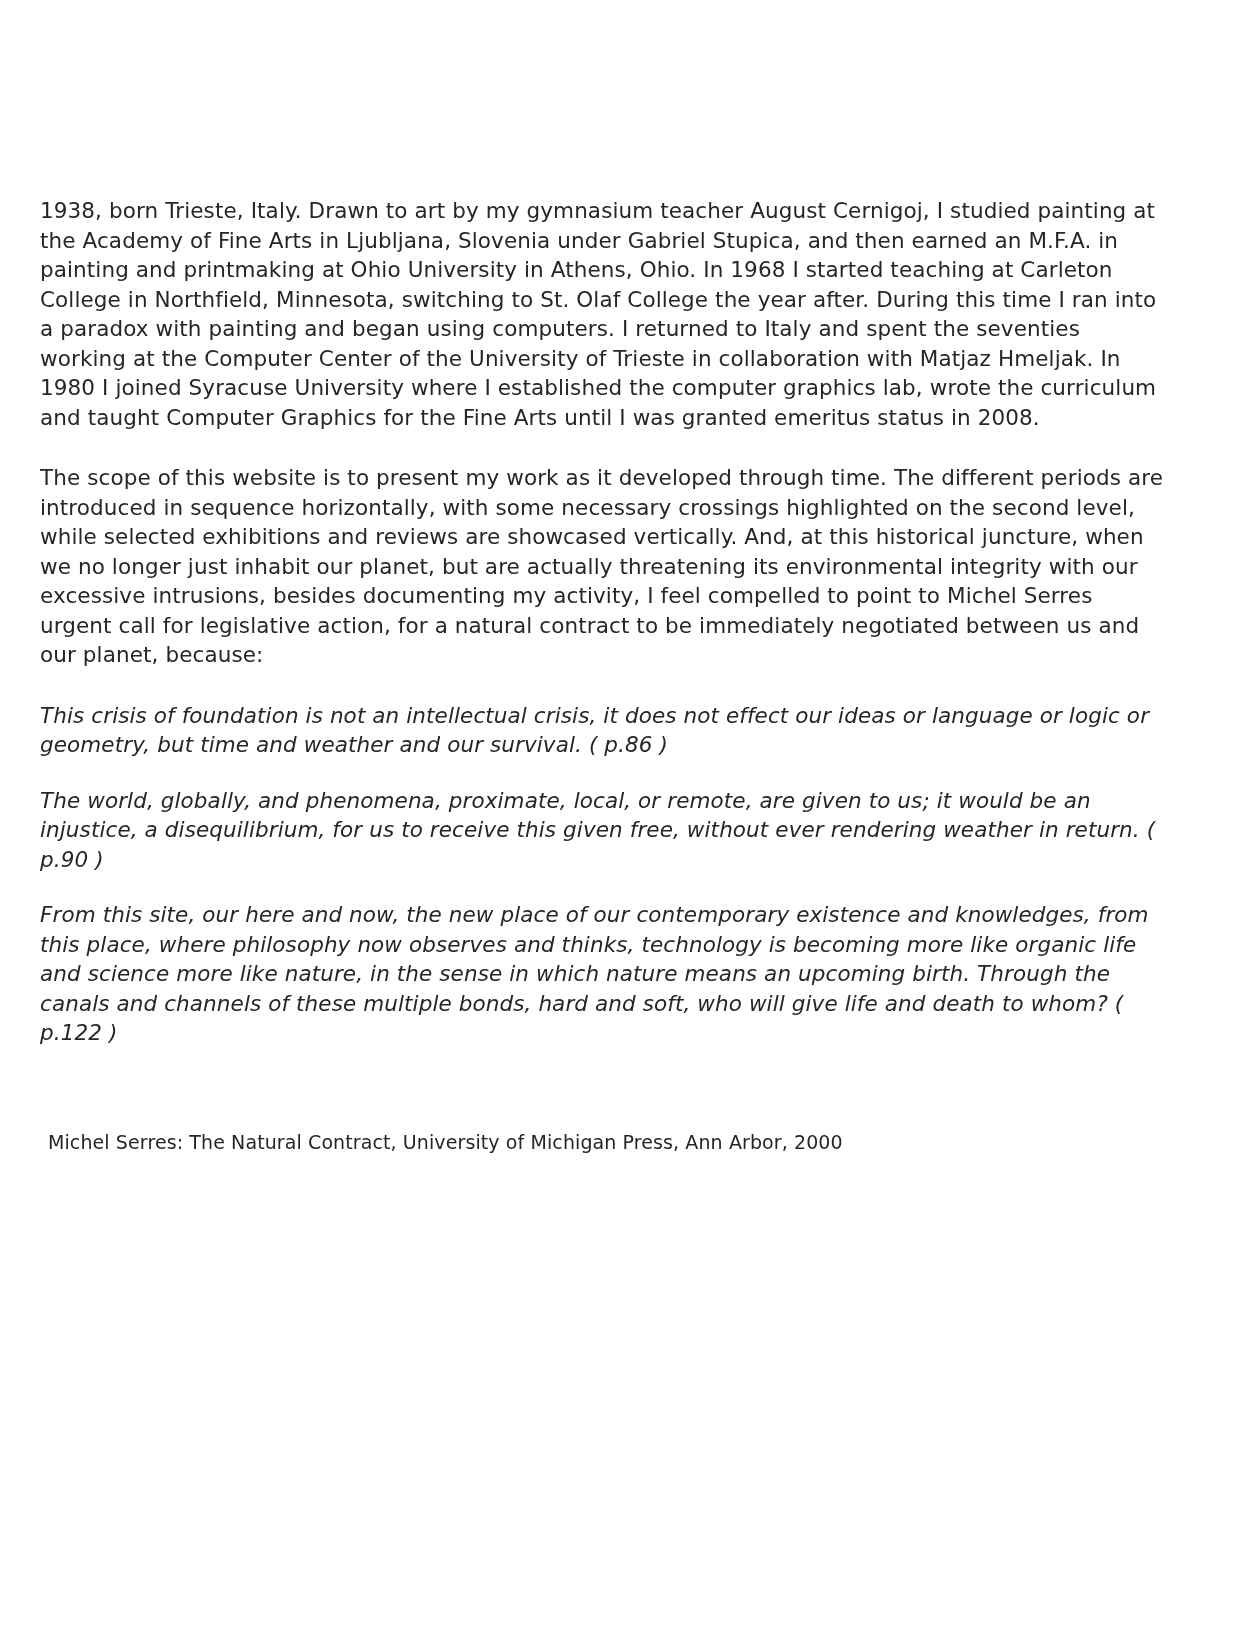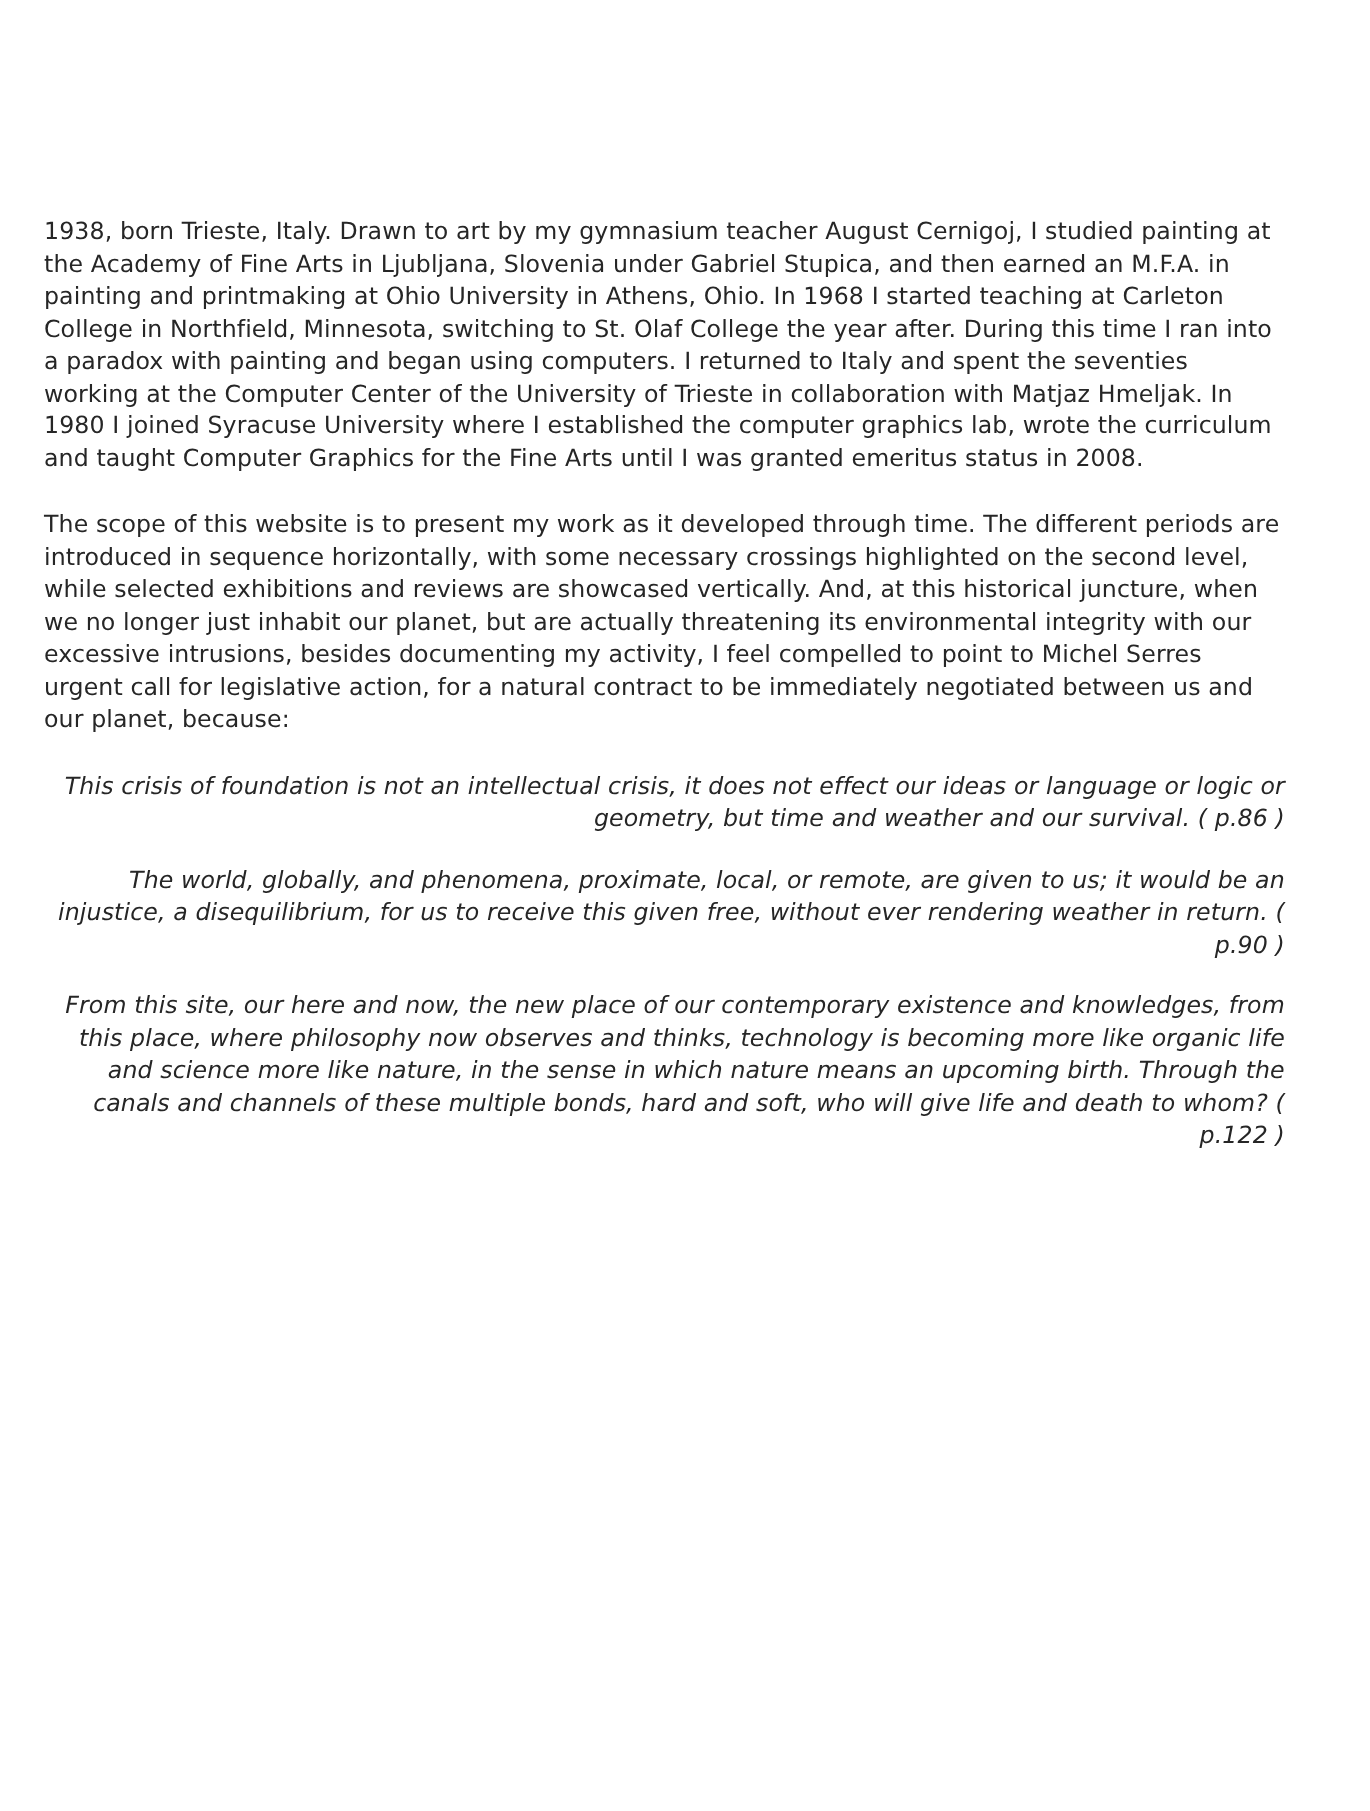--- a/index.html
+++ b/index.html
@@ -28,34 +28,34 @@
     line-height: 29.5px;
     font-style: normal;
     letter-spacing: 0.1px;
   }
   .quote {
     margin: 0 0 26px 0;
     font-size: 21.5px;
     line-height: 29.5px;
     font-style: italic;
     letter-spacing: 0.1px;
-    text-align: right;
   }
   .citation {
     margin: 82px 0 0 8px;
     font-size: 19px;
     line-height: 25px;
     font-style: normal;
     letter-spacing: 0.1px;
   }
 </style>
 </head>
 <body>
 
 <div class="page">
   <div class="text-col">
     <p class="body-par">1938, born Trieste, Italy. Drawn to art by my gymnasium teacher August Cernigoj, I studied painting at the Academy of Fine Arts in Ljubljana, Slovenia under Gabriel Stupica, and then earned an M.F.A. in painting and printmaking at Ohio University in Athens, Ohio. In 1968 I started teaching at Carleton College in Northfield, Minnesota, switching to St. Olaf College the year after. During this time I ran into a paradox with painting and began using computers. I returned to Italy and spent the seventies working at the Computer Center of the University of Trieste in collaboration with Matjaz Hmeljak. In 1980 I joined Syracuse University where I established the computer graphics lab, wrote the curriculum and taught Computer Graphics for the Fine Arts until I was granted emeritus status in 2008.</p>
     <p class="body-par">The scope of this website is to present my work as it developed through time. The different periods are introduced in sequence horizontally, with some necessary crossings highlighted on the second level, while selected exhibitions and reviews are showcased vertically. And, at this historical juncture, when we no longer just inhabit our planet, but are actually threatening its environmental integrity with our excessive intrusions, besides documenting my activity, I feel compelled to point to Michel Serres urgent call for legislative action, for a natural contract to be immediately negotiated between us and our planet, because:</p>
     <p class="quote">This crisis of foundation is not an intellectual crisis, it does not effect our ideas or language or logic or geometry, but time and weather and our survival. ( p.86 )</p>
     <p class="quote">The world, globally, and phenomena, proximate, local, or remote, are given to us; it would be an injustice, a disequilibrium, for us to receive this given free, without ever rendering weather in return. ( p.90 )</p>
     <p class="quote">From this site, our here and now, the new place of our contemporary existence and knowledges, from this place, where philosophy now observes and thinks, technology is becoming more like organic life and science more like nature, in the sense in which nature means an upcoming birth. Through the canals and channels of these multiple bonds, hard and soft, who will give life and death to whom? ( p.122 )</p>
+    <p class="citation">Michel Serres: The Natural Contract, University of Michigan Press, Ann Arbor, 2000</p>
   </div>
 </div>
 
 </body></html>

